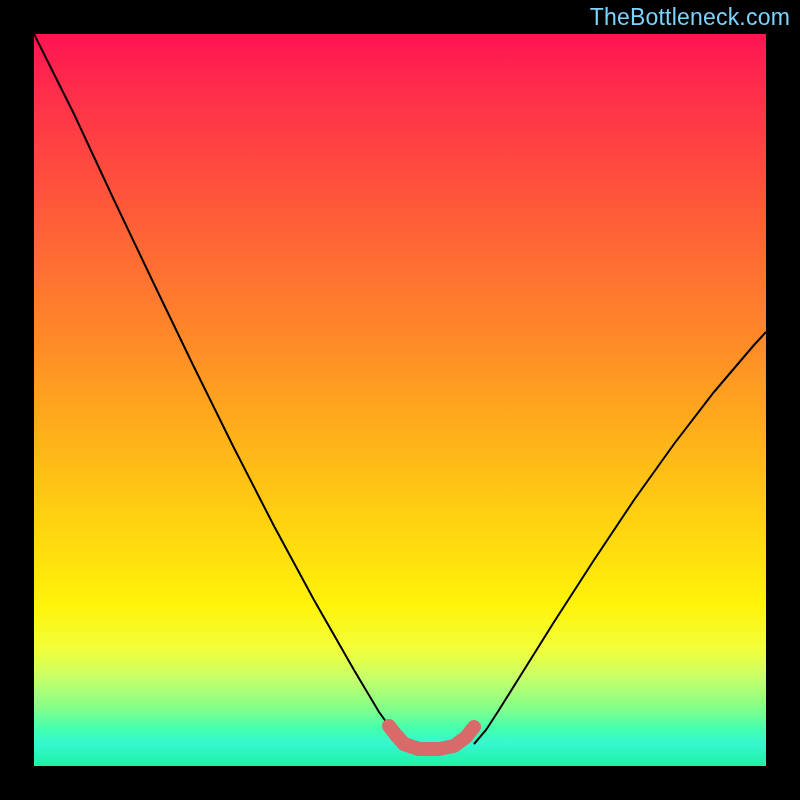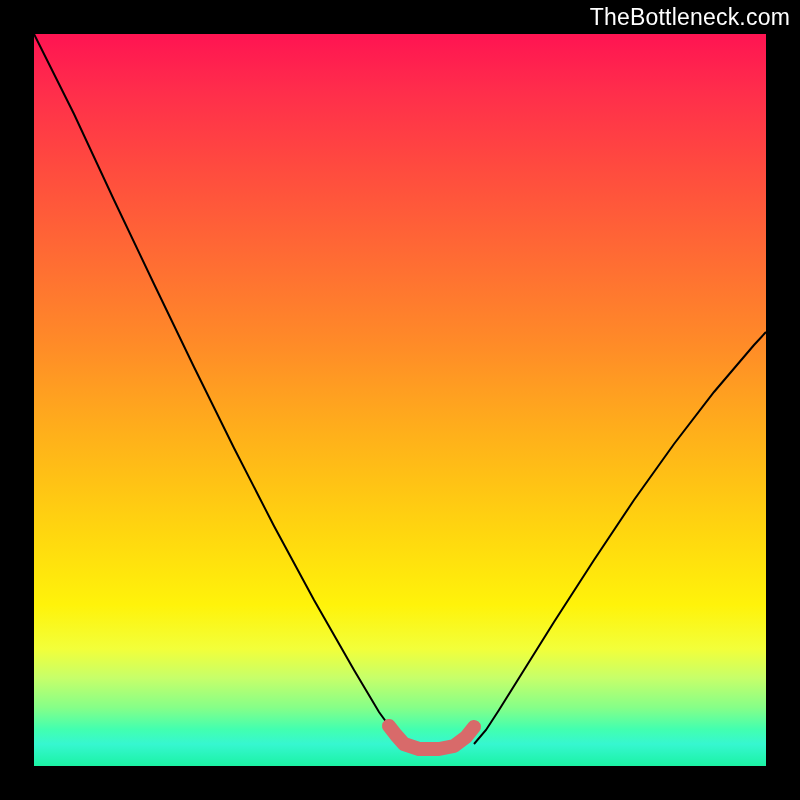--- a/index.html
+++ b/index.html
@@ -37,21 +37,21 @@
   .plot svg {
     position: absolute;
     left: 0; top: 0;
     width: 100%; height: 100%;
     display: block;
   }
   .watermark {
     position: absolute;
     top: 4px;
     right: 10px;
-    color: #ffffff;
+    color: #7dd3fc;
     font-family: Arial, Helvetica, sans-serif;
     font-size: 23px;
     letter-spacing: 0.2px;
     user-select: none;
   }
 </style>
 </head>
 <body>
 
 <div class="frame">

